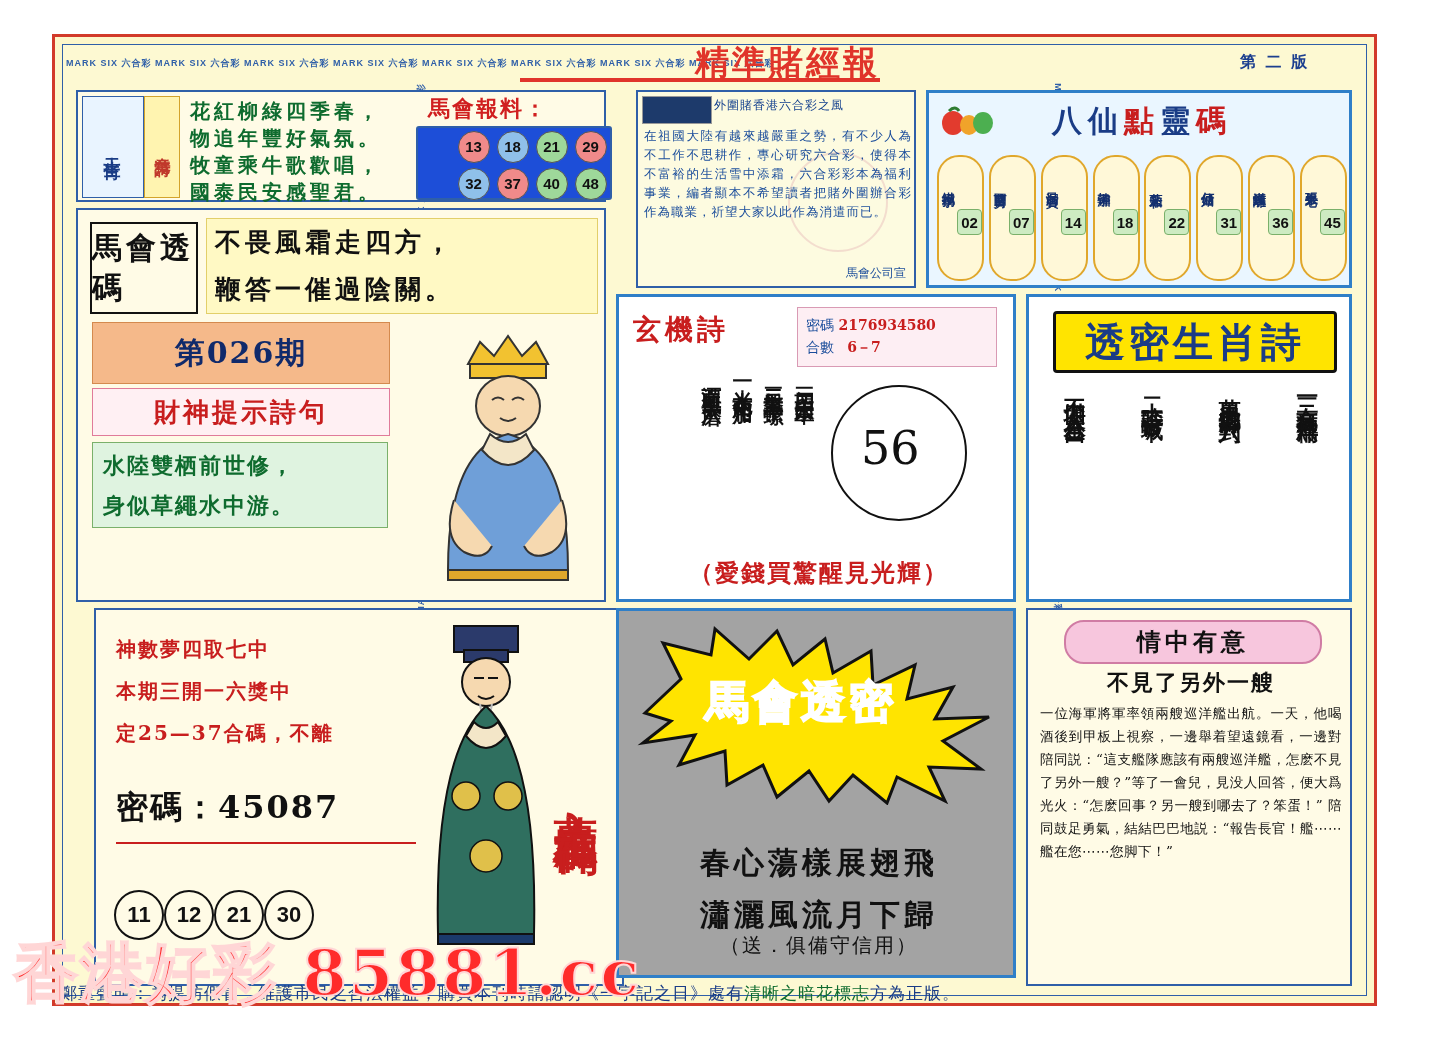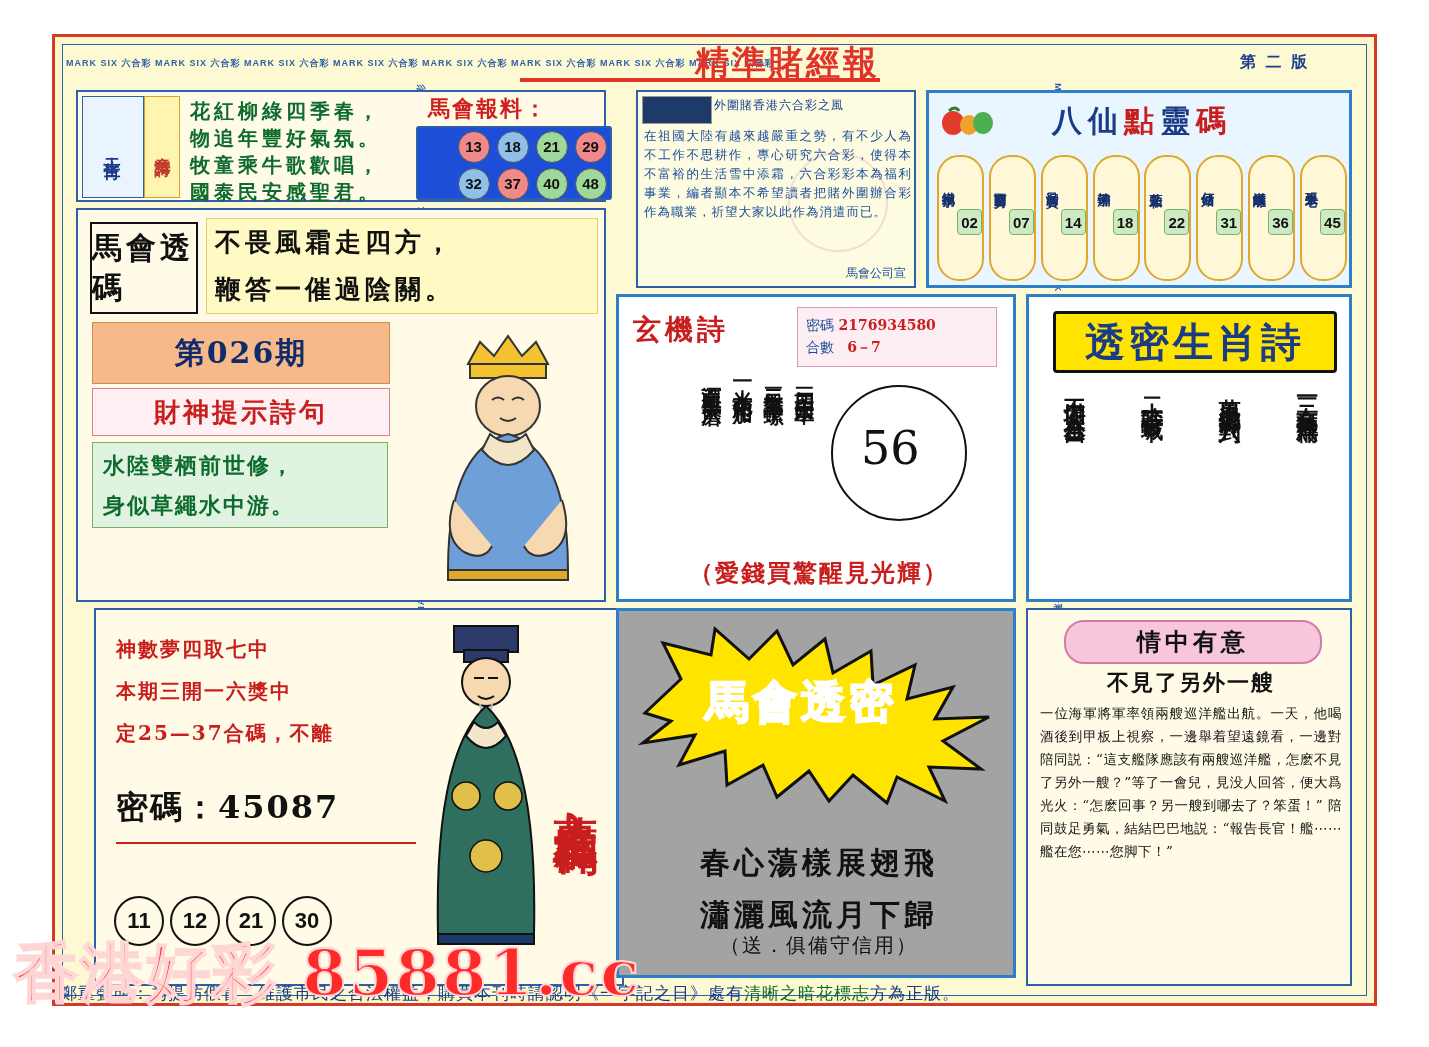--- a/index.html
+++ b/index.html
@@ -269,21 +269,21 @@
     font-family:"DejaVu Serif",serif;letter-spacing:2px;
   }
   #dream .code{
     position:absolute;left:20px;top:176px;font-size:32px;color:#111;font-weight:bold;
     font-family:"DejaVu Serif",serif;letter-spacing:2px;
   }
   #dream .rule{
     position:absolute;left:20px;top:232px;width:300px;height:2px;background:#c81e1e;
   }
   #dream .balls{
-    position:absolute;left:18px;top:286px;width:310px;display:flex;gap:6px;
+    position:absolute;left:18px;top:280px;width:310px;display:flex;gap:0;
   }
   #dream .ob{
     width:46px;height:46px;border-radius:50%;border:2px solid #111;
     display:flex;align-items:center;justify-content:center;
     font-size:22px;font-weight:bold;color:#111;
     font-family:"Liberation Sans",sans-serif;background:#fffbe6;
   }
   #dream .bigv{
     position:absolute;right:16px;top:10px;width:78px;height:340px;
     writing-mode:vertical-rl;text-orientation:upright;

